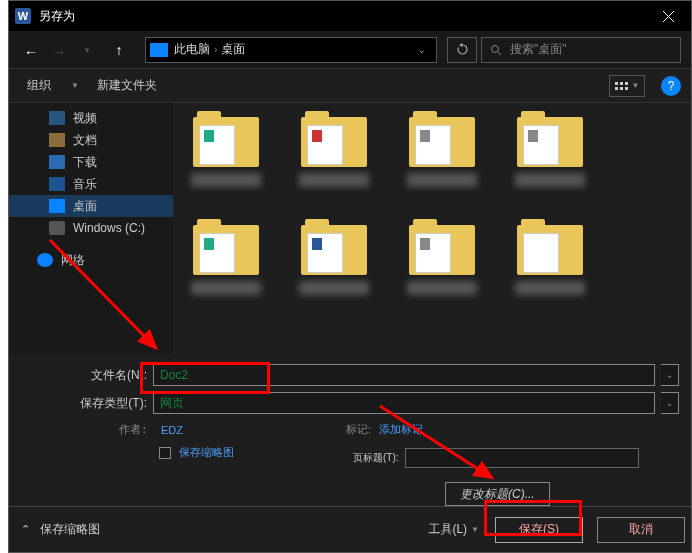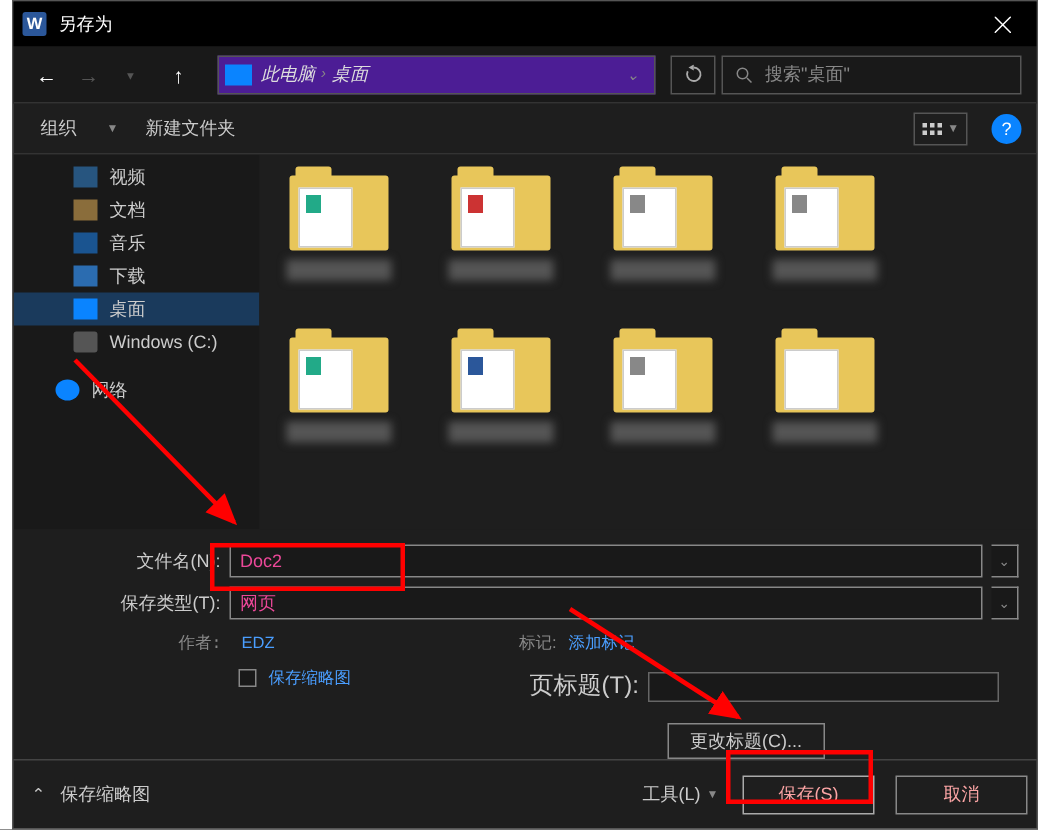--- a/index.html
+++ b/index.html
@@ -28,23 +28,23 @@
     height: 38px; background: #191919; display: flex; align-items: center;
     padding: 0 10px; gap: 4px; border-bottom: 1px solid #333;
   }
   .nav-arrow {
     width: 24px; height: 24px; display: flex; align-items: center;
     justify-content: center; color: #fff; font-size: 14px;
   }
   .nav-arrow.disabled { color: #555; }
   .nav-up { margin: 0 4px; }
   .addrbar {
-    flex: 1; height: 26px; background: #4c1d95; border: 1px solid #555;
+    flex: 1; height: 26px; background: #000000; border: 1px solid #555;
     display: flex; align-items: center; font-size: 12px; color: #ddd;
-    padding: 0 2px; margin: 0 6px; font-style: italic;
+    padding: 0 2px; margin: 0 6px;
   }
   .addr-icon {
     width: 18px; height: 14px; background: #0a84ff; margin: 0 6px 0 2px;
   }
   .addr-sep { margin: 0 4px; color: #888; font-size: 10px; }
   .addr-drop { margin-left: auto; padding: 0 8px; color: #888; font-size: 10px; }
   .refresh-btn {
     width: 30px; height: 26px; border: 1px solid #555;
     display: flex; align-items: center; justify-content: center; color: #aaa;
   }
@@ -130,51 +130,52 @@
   }
 
   .bottom {
     background: #1e1e1e; padding: 10px 12px 0 12px; font-size: 12px;
     display: flex; flex-direction: column; gap: 6px;
   }
   .field-row { display: flex; align-items: center; gap: 6px; }
   .field-label { width: 126px; text-align: right; color: #ccc; }
   .field-input {
     flex: 1; height: 22px; background: #191919; border: 1px solid #888;
-    color: #ec4899; padding: 0 6px; font-size: 12px;
+    color: #15803d; padding: 0 6px; font-size: 12px;
   }
   .field-drop {
     width: 18px; height: 22px; border: 1px solid #888; border-left: none;
     display: flex; align-items: center; justify-content: center;
     color: #888; font-size: 9px; background: #191919;
   }
   .meta-row {
     display: flex; align-items: center; padding: 2px 0 2px 98px;
     gap: 8px; color: #888; font-size: 11px;
   }
   .meta-label { width: 34px; text-align: left; font-family: Liberation Mono, monospace; }
   .meta-val { color: #4a9eff; }
   .meta-col2-label { margin-left: 140px; width: 40px; text-align: right; }
   .checkbox-row {
     display: flex; align-items: center; padding-left: 138px; gap: 8px;
     font-size: 11px;
   }
   .cb { width: 12px; height: 12px; border: 1px solid #888; background: #191919; }
   .cb-label { color: #4a9eff; }
   .title-field-row { display: flex; align-items: center; margin-left: 332px; margin-top: -18px; gap: 6px; }
-  .title-field-label { color: #ccc; font-size: 16px; }
+  .title-field-label { color: #ccc; font-size: 10px; }
   .title-input {
     width: 234px; height: 20px; background: #191919; border: 1px solid #666;
     color: #fff; padding: 0 4px; font-size: 11px;
   }
   .change-title-row { margin-left: 424px; margin-top: 8px; }
   .btn {
     height: 24px; padding: 0 14px; background: #1e1e1e; border: 1px solid #888;
     color: #ccc; font-size: 12px; display: inline-flex; align-items: center;
     justify-content: center;
+    font-style: italic;
   }
 
   .footer {
     height: 46px; border-top: 1px solid #444; display: flex;
     align-items: center; padding: 0 2px 0 12px; font-size: 12px; gap: 10px;
   }
   .foot-expand { color: #ccc; font-size: 11px; }
   .foot-hide { color: #ccc; }
   .foot-spacer { flex: 1; }
   .foot-tools { color: #ccc; display: flex; align-items: center; gap: 4px; margin-right: 6px; }
@@ -258,26 +259,26 @@
     <div class="sidebar">
       <div class="tree-item indent2">
           <div class="tree-icon ic-video"></div>
           <span>视频</span>
         </div>
       <div class="tree-item indent2">
           <div class="tree-icon ic-doc"></div>
           <span>文档</span>
         </div>
       <div class="tree-item indent2">
+          <div class="tree-icon ic-dl"></div>
+          <span>下载</span>
+        </div>
+      <div class="tree-item indent2">
           <div class="tree-icon ic-music"></div>
           <span>音乐</span>
-        </div>
-      <div class="tree-item indent2">
-          <div class="tree-icon ic-dl"></div>
-          <span>下载</span>
         </div>
       <div class="tree-item indent2 selected">
           <div class="tree-icon ic-desktop"></div>
           <span>桌面</span>
         </div>
       <div class="tree-item indent2">
           <div class="tree-icon ic-drive"></div>
           <span>Windows (C:)</span>
         </div>
       <div class="tree-gap"></div>

